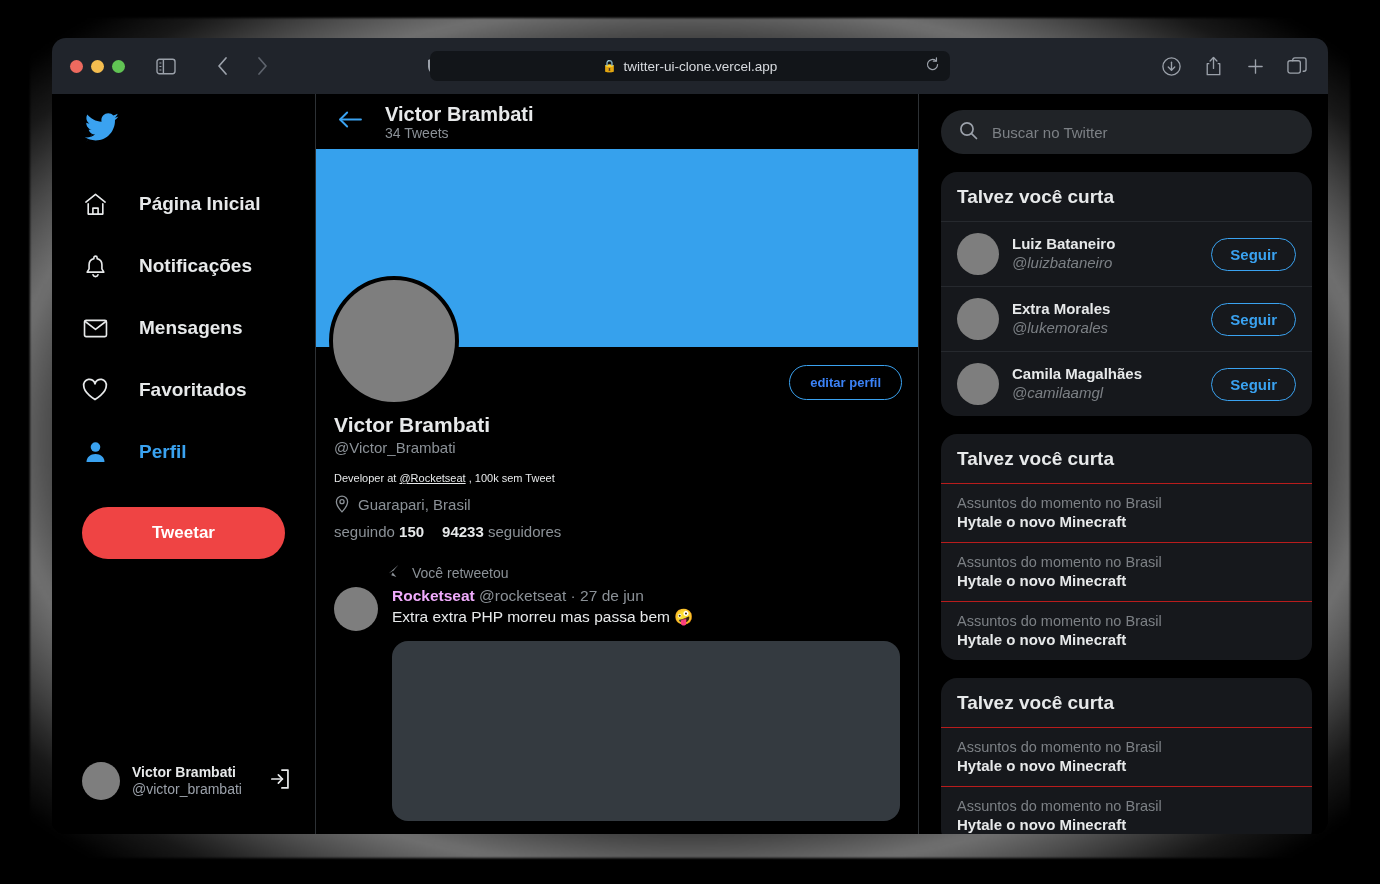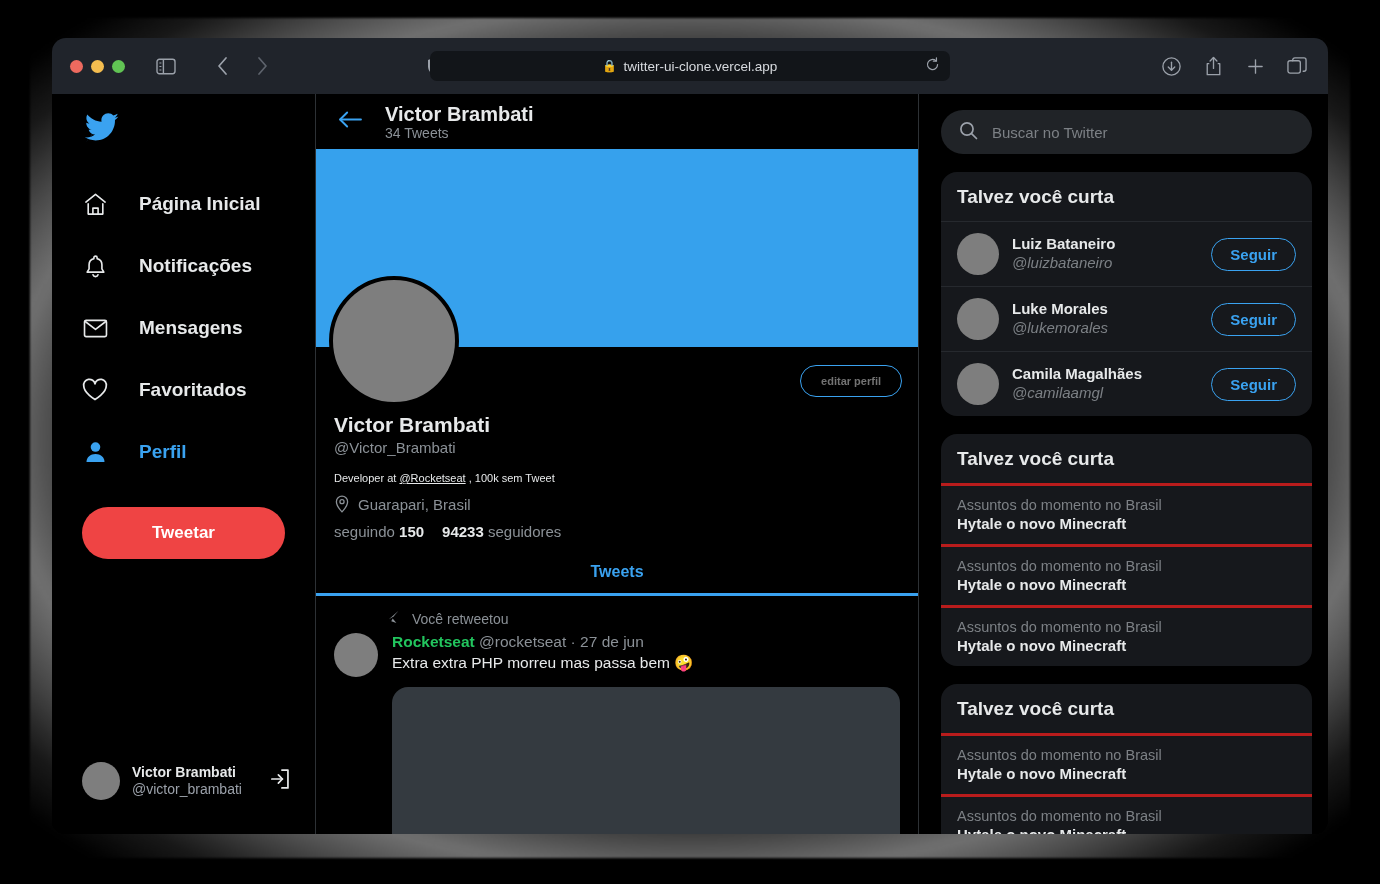--- a/index.html
+++ b/index.html
@@ -164,24 +164,24 @@
     left: 13px; top: -71px;
     width: 130px; height: 130px;
     border-radius: 50%;
     background: #7e7e7e;
     border: 4px solid #000;
   }
   .edit-btn {
     position: absolute; right: 16px; top: 18px;
     padding: 9px 20px;
     border: 1px solid #3AA2F0;
-    color: #737373;
+    color: #3b82f6;
     background: transparent;
     border-radius: 20px;
-    font-size: 11px;
+    font-size: 13px;
     font-weight: bold;
     font-family: inherit;
     cursor: pointer;
   }
 
   .profile-info { padding: 0 22px 10px 18px; }
   .p-name { color: #e7e9ea; font-size: 21px; font-weight: bold; }
   .p-handle { color: #8b9197; font-size: 15px; margin-top: 2px; }
   .p-bio { color: #e7e9ea; font-size: 11px; margin-top: 16px; }
   .p-bio a { color: #e7e9ea; text-decoration: underline; }
@@ -212,21 +212,21 @@
     display: flex; align-items: center; gap: 10px;
     color: #8b9197; font-size: 14px;
     padding-left: 54px;
     margin-bottom: 6px;
   }
   .rt-line .rtico { color: #8b9197; }
   .tw-body { display: flex; gap: 14px; }
   .tw-av { width: 44px; height: 44px; border-radius: 50%; background: #7e7e7e; flex: 0 0 44px; }
   .tw-main { flex: 1; }
   .tw-head { font-size: 15.5px; }
-  .tw-head .au { color: #22c55e; font-weight: bold; }
+  .tw-head .au { color: #f0abfc; font-weight: bold; }
   .tw-head .hd, .tw-head .dt { color: #8b9197; }
   .tw-text { color: #e7e9ea; font-size: 15.5px; margin-top: 3px; }
   .tw-media {
     margin-top: 15px;
     height: 180px;
     background: #343a40;
     border-radius: 16px;
   }
 
   
@@ -279,21 +279,21 @@
     background: transparent;
     border-radius: 18px;
     padding: 7px 18px;
     font-size: 15px;
     font-weight: bold;
     font-family: inherit;
     cursor: pointer;
   }
   .trend-row {
     padding: 11px 16px 12px 16px;
-    border-top: 3px solid #b91c1c;
+    border-top: 1px solid #b91c1c;
     cursor: pointer;
   }
   .trend-cat { color: #7c8085; font-size: 14.5px; }
   .trend-name { color: #e7e9ea; font-size: 15px; font-weight: bold; margin-top: 2px; }
 </style>
 </head>
 <body>
 
 <div class="glow"></div>
 
@@ -484,21 +484,20 @@
                 <circle cx="7.5" cy="7" r="2.2"></circle>
               </svg>
           </span>
           <span>Guarapari, Brasil</span>
         </div>
 
 
         <div class="follow-line"><span>seguindo</span> <b>150</b><span class="gap"></span><b>94233</b> <span>seguidores</span></div>
       </div>
 
-      <div class="tabs">Tweets</div>
 
       <div class="tweet">
         <div class="rt-line">
           <span class="rtico">
             <svg width="14" height="14" viewBox="0 0 15 15" fill="currentColor">
                 <path d="M1 10 L11 1 L6 7 Z"></path>
                 <path d="M5 9 L9 14 L3.5 12 Z"></path>
               </svg>
           </span>
           <span>Você retweetou</span>
@@ -539,21 +538,21 @@
           <div class="who-names">
             <div class="who-nm">Luiz Bataneiro</div>
             <div class="who-hd">@luizbataneiro</div>
           </div>
           <button class="seguir">Seguir</button>
         </div>
 
         <div class="who-row">
           <div class="who-av"></div>
           <div class="who-names">
-            <div class="who-nm">Luke Morales</div>
+            <div class="who-nm">Extra Morales</div>
             <div class="who-hd">@lukemorales</div>
           </div>
           <button class="seguir">Seguir</button>
         </div>
 
         <div class="who-row">
           <div class="who-av"></div>
           <div class="who-names">
             <div class="who-nm">Camila Magalhães</div>
             <div class="who-hd">@camilaamgl</div>

